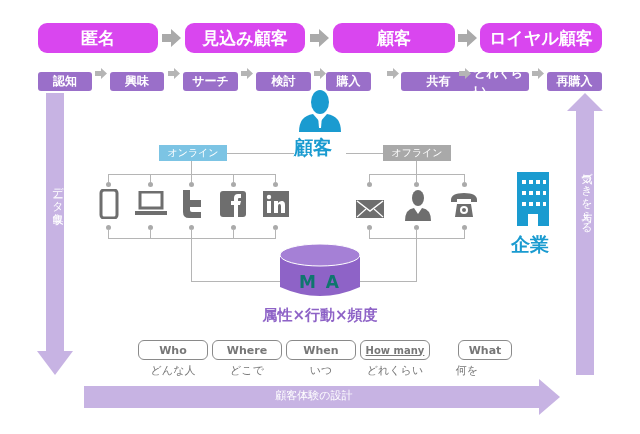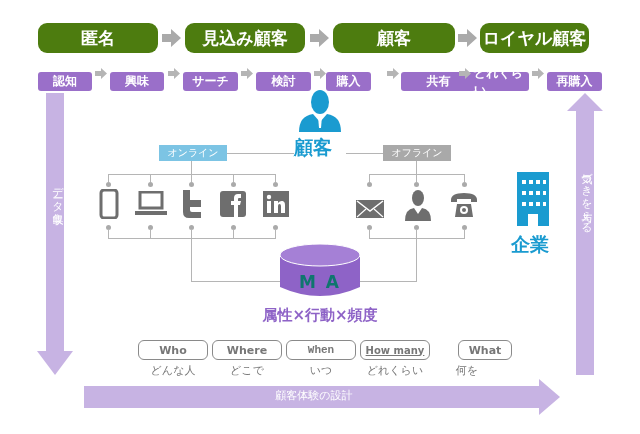--- a/index.html
+++ b/index.html
@@ -1,39 +1,39 @@
 <!DOCTYPE html>
 <html><head>
 <meta charset="utf-8">
 <style>
   html,body{margin:0;padding:0;background:#fff;}
   body{width:640px;height:434px;position:relative;overflow:hidden;font-family:"DejaVu Sans","Liberation Sans",sans-serif;}
   .abs{position:absolute;}
-  .stage{height:30px;top:23px;background:#4d7c0f;border-radius:9px;color:#fff;font-size:17px;font-weight:bold;display:flex;align-items:center;justify-content:center;}
+  .stage{height:30px;top:23px;background:#d946ef;border-radius:9px;color:#fff;font-size:17px;font-weight:bold;display:flex;align-items:center;justify-content:center;}
   .step{height:19px;top:64px;background:#9a6fc9;border-radius:3px;color:#fff;font-size:12px;font-weight:bold;display:flex;align-items:center;justify-content:center;margin-top:8px;}
   .line{background:#b5b5b5;}
   .dot{width:5px;height:5px;border-radius:50%;background:#aaa;}
   .tag{height:16px;color:#fff;font-size:10px;display:flex;align-items:center;justify-content:center;}
   .pill{height:20px;top:340px;border:1.5px solid #8a8a8a;border-radius:6px;color:#777;font-size:11px;font-weight:bold;display:flex;align-items:center;justify-content:center;box-sizing:border-box;background:#fff;}
   .sub{top:363px;color:#777;font-size:11px;text-align:center;}
   .vtext{writing-mode:vertical-rl;color:#fff;font-size:11px;}
 </style>
 </head>
 <body>
 
 <div class="abs stage" style="left:38px;width:120px;">
     <span>匿名</span>
   </div>
 <div class="abs stage" style="left:185px;width:120px;">
     <span>見込み顧客</span>
   </div>
 <div class="abs stage" style="left:333px;width:122px;">
     <span>顧客</span>
   </div>
-<div class="abs stage" style="left:480px;width:109px;">
+<div class="abs stage" style="left:480px;width:122px;">
     <span>ロイヤル顧客</span>
   </div>
 
 <svg class="abs" style="left:162px;top:29px;" width="20" height="18">
     <polygon points="0,5 9,5 9,0 19,9 9,18 9,13 0,13" fill="#aaa"></polygon>
   </svg>
 <svg class="abs" style="left:310px;top:29px;" width="20" height="18">
     <polygon points="0,5 9,5 9,0 19,9 9,18 9,13 0,13" fill="#aaa"></polygon>
   </svg>
 <svg class="abs" style="left:458px;top:29px;" width="20" height="18">
@@ -228,21 +228,21 @@
 </svg>
 <div class="abs" style="left:278px;top:272px;width:84px;text-align:center;color:#0f766e;font-size:17px;font-weight:bold;letter-spacing:2px;">M A</div>
 <div class="abs" style="left:236px;top:306px;width:168px;text-align:center;color:#8e63c7;font-size:15px;font-weight:bold;">属性×行動×頻度</div>
 
 <div class="abs pill" style="left:138px;width:70px;">
     <span>Who</span>
   </div>
 <div class="abs pill" style="left:212px;width:70px;">
     <span>Where</span>
   </div>
-<div class="abs pill" style="left:286px;width:70px;font-family:Liberation Mono, monospace;">
+<div class="abs pill" style="left:286px;width:70px;">
     <span>When</span>
   </div>
 <div class="abs pill" style="left:360px;width:70px;font-size:10px;text-decoration:underline;">
     <span>How many</span>
   </div>
 <div class="abs pill" style="left:458px;width:54px;">
     <span>What</span>
   </div>
 
 <div class="abs sub" style="left:138px;width:70px;">どんな人</div>

